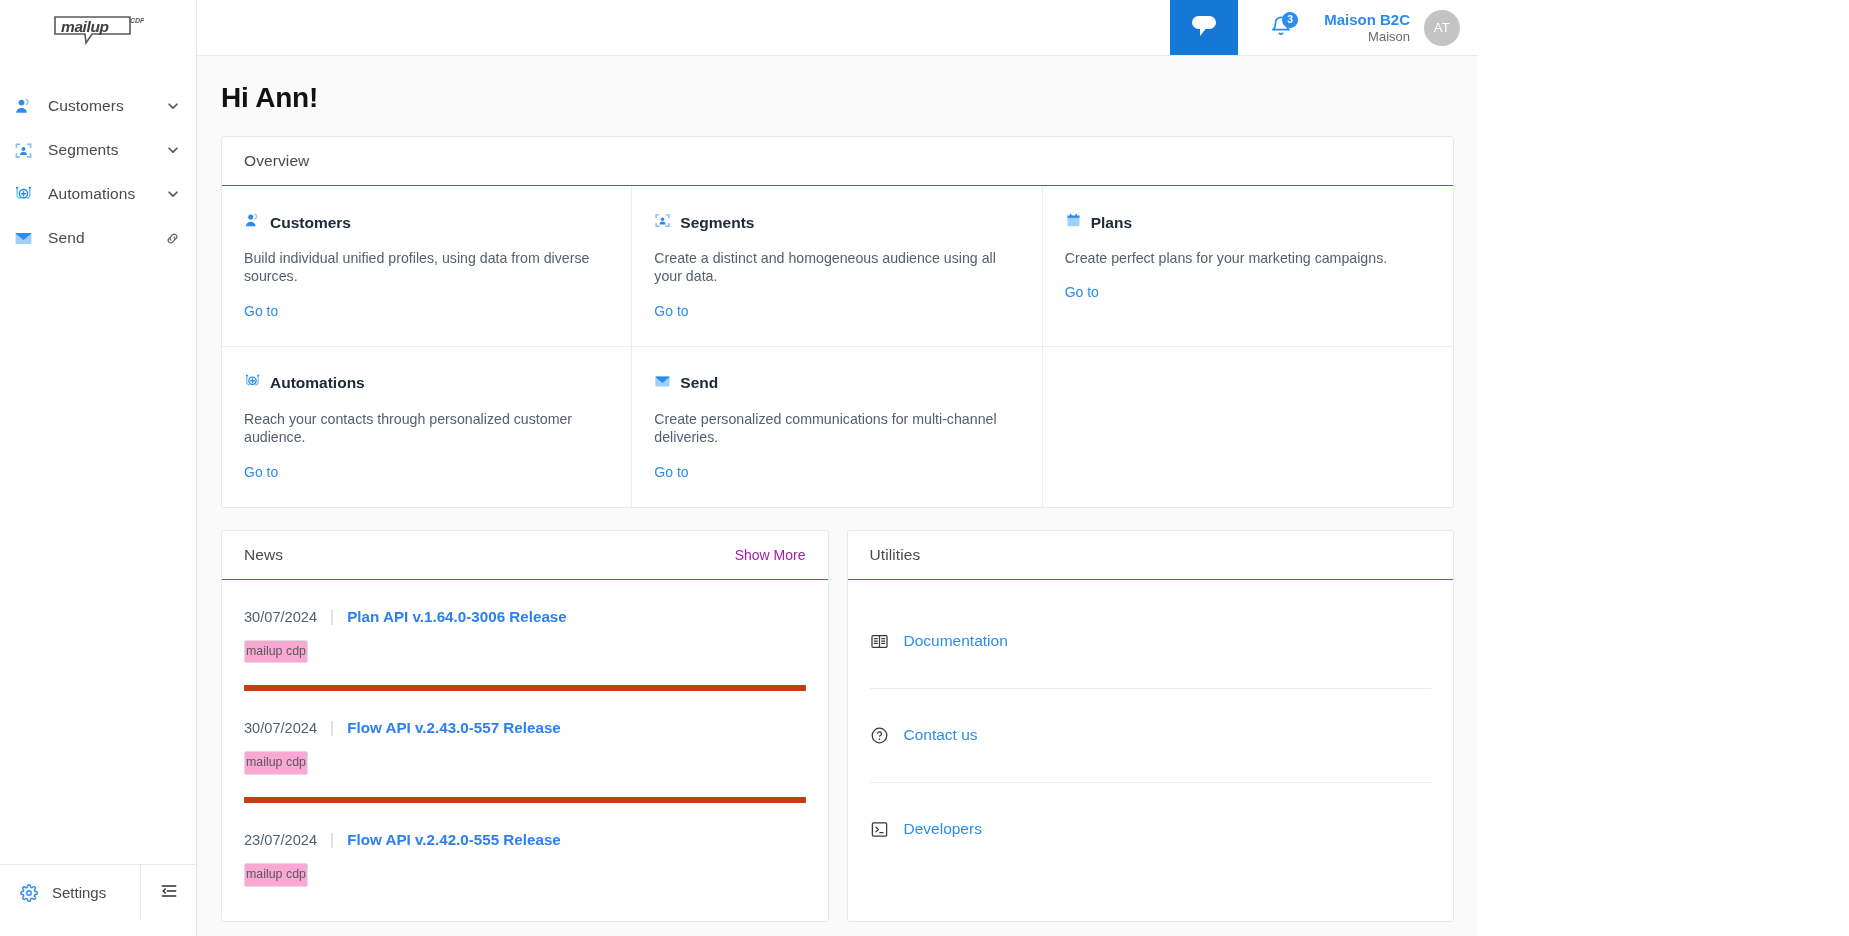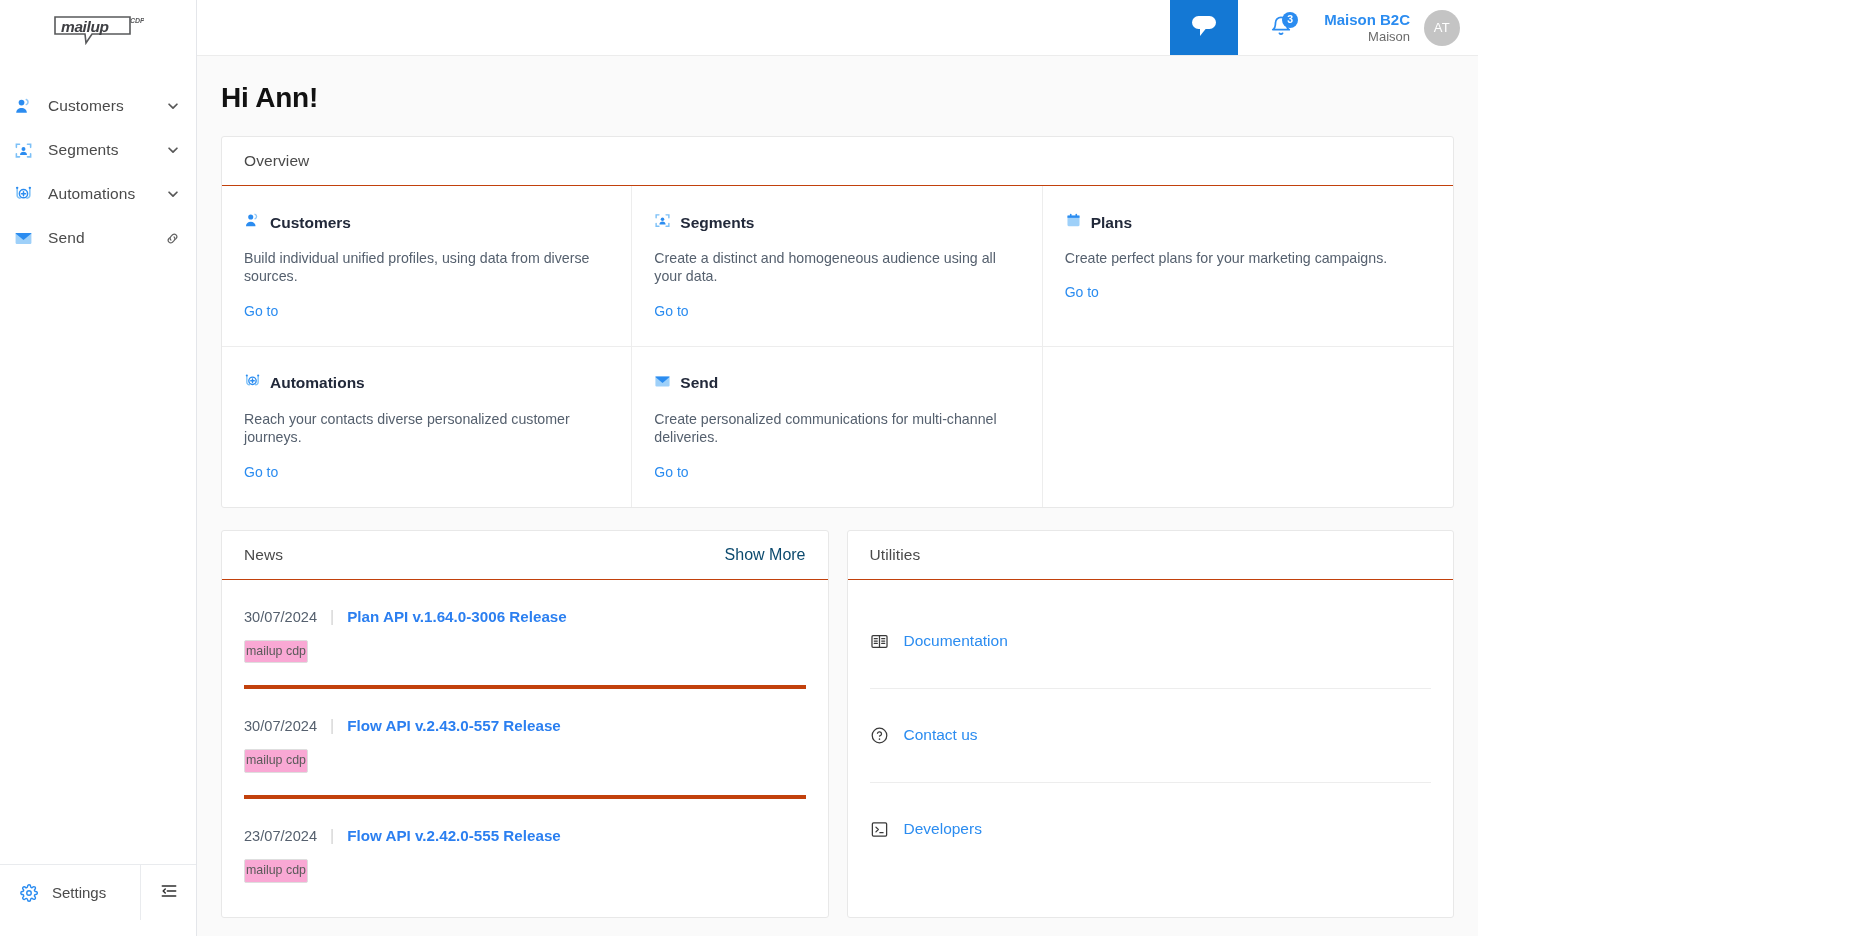--- a/index.html
+++ b/index.html
@@ -190,22 +190,22 @@
     justify-content: space-between;
     padding: 0 22px;
     border-bottom: 1px solid #c2410c;
   }
   .panel-title {
     font-size: 15.5px;
     color: #4a4a4a;
     letter-spacing: .1px;
   }
   .panel-action {
-    font-size: 16px;
-    color: #0c4a6e;
+    font-size: 14px;
+    color: #a21caf;
     cursor: pointer;
   }
 
   
   .ov-grid {
     display: grid;
     grid-template-columns: repeat(3, 1fr);
   }
   .ov-cell {
     padding: 26px 22px 26px 22px;
@@ -242,21 +242,21 @@
   
   .lower {
     display: grid;
     grid-template-columns: 1fr 1fr;
     gap: 18px;
     margin-top: 22px;
   }
   .news-body { padding: 0 22px; }
   .news-item {
     padding: 28px 0 22px 0;
-    border-bottom: 4px solid #c2410c;
+    border-bottom: 6px solid #c2410c;
   }
   .news-item:last-child { border-bottom: none; padding-bottom: 34px; }
   .news-line {
     display: flex;
     align-items: baseline;
     gap: 13px;
     margin-bottom: 14px;
   }
   .news-date {
     font-size: 14.6px;
@@ -518,21 +518,21 @@
                     <path d="M20,5 V13 a3.6,3.6 0 0 1 -3.6,3.6"></path>
                   </g>
                   <circle cx="12" cy="11" r="5.2" fill="none" stroke="#2b8cf0" stroke-width="1.9"></circle>
                   <path d="M12,8.5 V13.5 M9.5,11 H14.5" stroke="#2b8cf0" stroke-width="1.9" stroke-linecap="round"></path>
                   <circle cx="4" cy="3.6" r="1.5" fill="#2b8cf0"></circle>
                   <circle cx="20" cy="3.6" r="1.5" fill="#2b8cf0"></circle>
                 </svg>
               </span>
               <span class="ov-head-title">Automations</span>
             </div>
-            <div class="ov-desc">Reach your contacts diverse personalized customer journeys.</div>
+            <div class="ov-desc">Reach your contacts through personalized customer audience.</div>
             <span class="ov-link">Go to</span>
           </div>
 
           <div class="ov-cell row2">
             <div class="ov-head">
               <span>
                 <svg width="17" height="17" viewBox="0 0 24 24">
                   <rect x="2" y="5" width="20" height="14" rx="1.5" fill="#9ed0f9"></rect>
                   <path d="M2,5.6 L12,14 L22,5.6 L22,5 L2,5 Z" fill="#2b8cf0"></path>
                 </svg>

